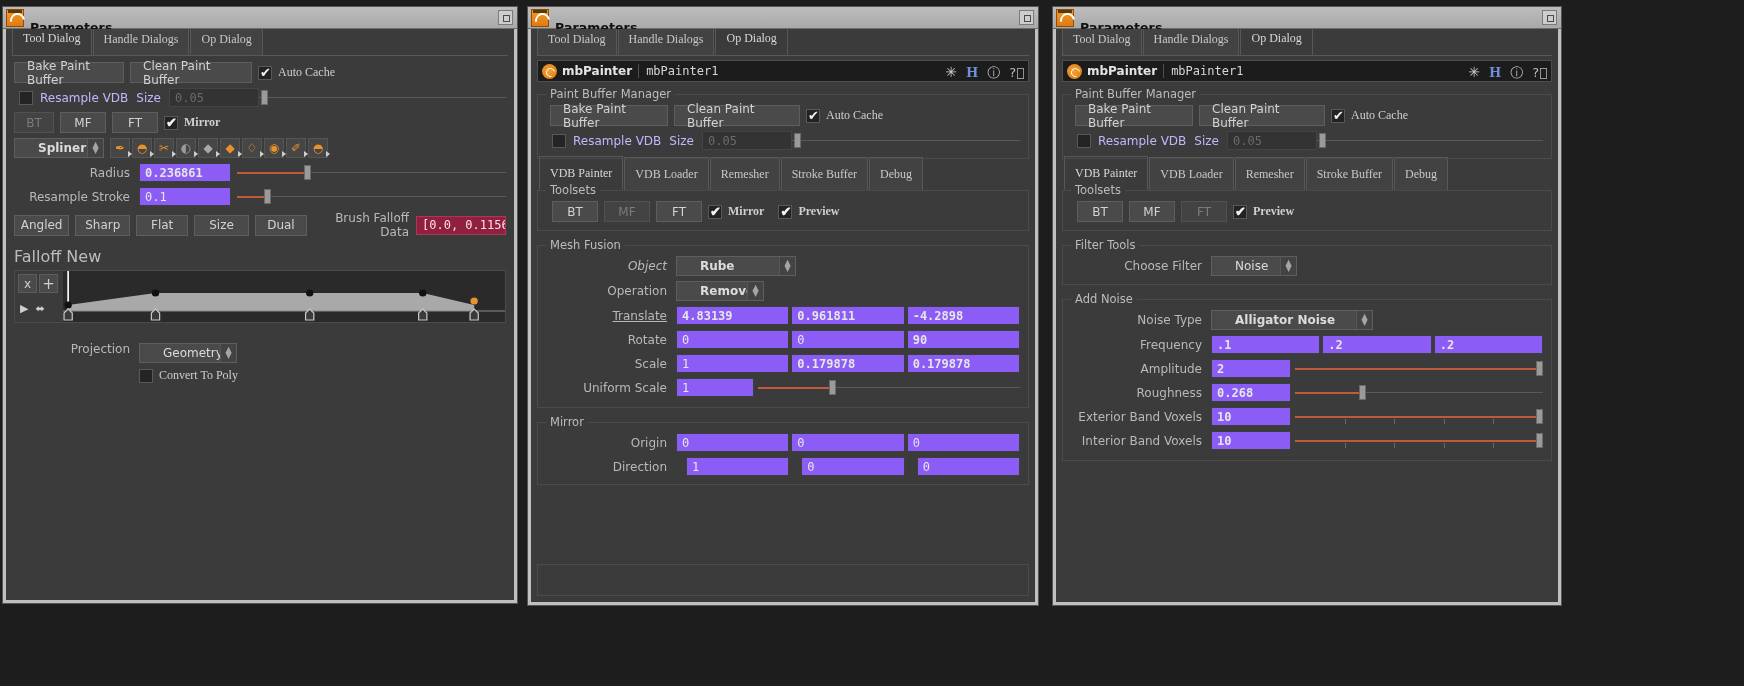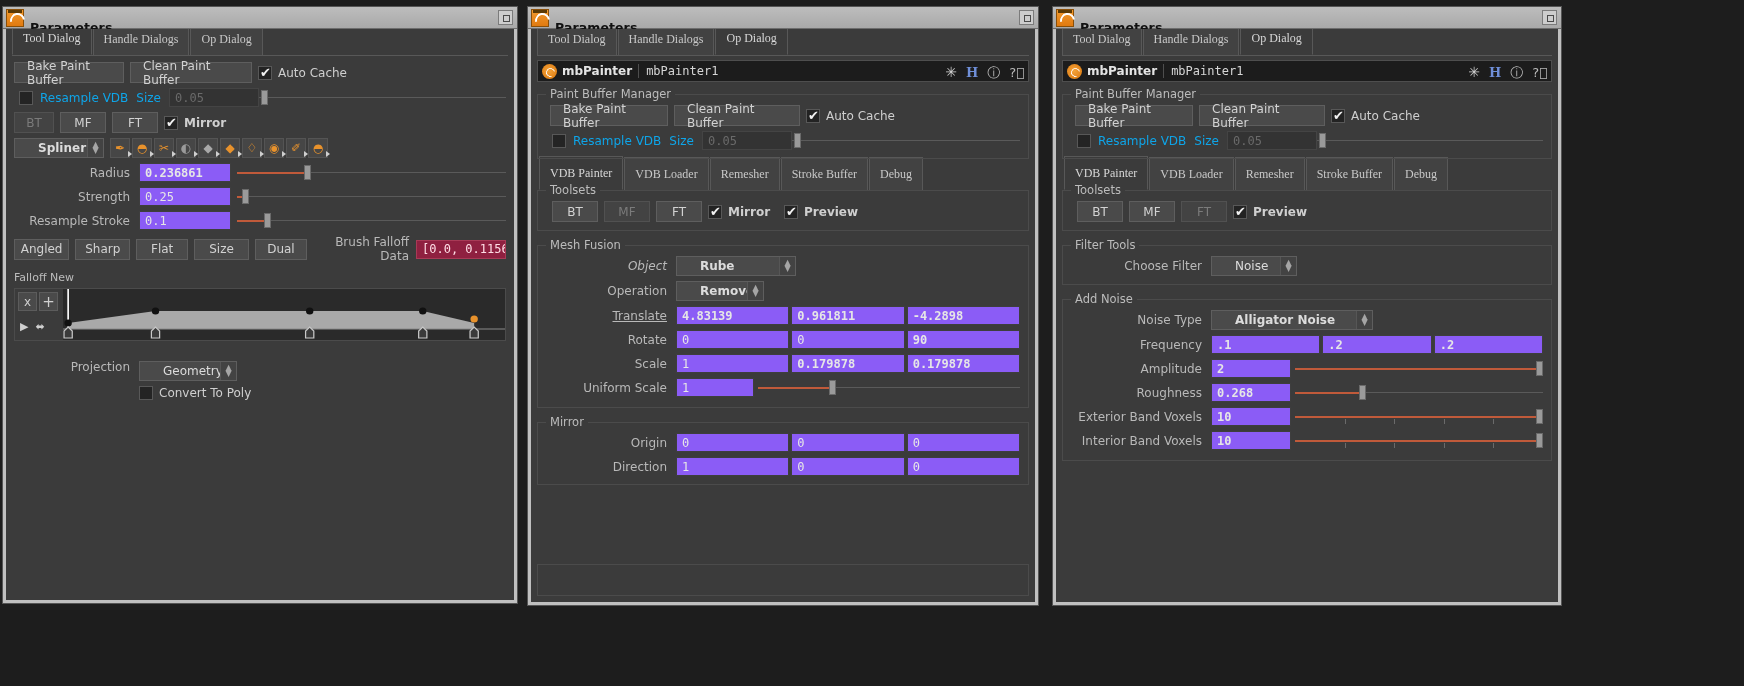--- a/index.html
+++ b/index.html
@@ -79,32 +79,32 @@
   }
 
   
   .row { display:flex; align-items:center; margin-bottom: 5px; }
   .btn {
     background: #4a4a4a; border:1px solid #5e5e5e; color:#d2d2d2;
     font-size:12px; height:21px; padding:0 12px; display:flex; align-items:center; justify-content:center;
     margin-right:6px;
   }
   .btn.dim { color:#7b7b7b; background:#434343; border-color:#515151; }
-  .chk { display:flex; align-items:center; font-size:12px; color:#cfcfcf; margin-right:14px; }
+  .chk { display:flex; align-items:center; font-size:12px; color:#cfcfcf; margin-right:14px;font-family:Liberation Serif, serif; }
   .chkbox {
     width:14px; height:14px; background:#232323; border:1px solid #585858; margin-right:6px;
     position:relative; flex:0 0 auto;
   }
   .chkbox.on::after {
     content:"\2714"; position:absolute; left:1px; top:-2px; color:#f2f2f2; font-size:13px; line-height:16px;
   }
   .chkbox.plain { background:#242424; }
   .chk.bold { font-weight:bold; }
   .lbl { font-size:12px; color:#b9b9b9; text-align:right; padding-right:9px; }
-  .lbl.dim { color:#0ea5e9; }
+  .lbl.dim { color:#c4b5fd; }
   .field {
     background:#8b5cf6; border:1px solid #3e3e3e; height:19px; color:#e6e6e6;
     font-family:"DejaVu Sans Mono","Liberation Mono",monospace; font-size:12px;
     display:flex; align-items:center; padding:0 5px;
   }
   .field.b { font-weight:bold; }
   .field.dim { color:#6a6a6a; background:#333; border-color:#444; }
   .field.red { background:#8f2040; color:#ffdde5; border-color:#a83a56; }
   .slider { position:relative; height:19px; flex:1; display:flex; align-items:center; }
   .slider .track { position:absolute; left:0; right:0; height:1px; background:#5a5a5a; }
@@ -220,50 +220,41 @@
           <div class="row">
             <div class="lbl" style="width:125px;">Radius</div>
             <div class="field b" style="width:92px;">0.236861</div>
             <div class="slider" style="margin-left:6px;">
               <div class="track"></div>
                 <div class="fill" style="width:26%"></div>
                 <div class="knob" style="left:25%"></div>
             </div>
           </div>
           <div class="row">
-            <div class="lbl" style="width:125px;">Strength</div>
-            <div class="field" style="width:92px;">0.25</div>
-            <div class="slider" style="margin-left:6px;">
-              <div class="track"></div>
-                <div class="fill" style="width:3%"></div>
-                <div class="knob" style="left:2%"></div>
-            </div>
-          </div>
-          <div class="row">
             <div class="lbl" style="width:125px;">Resample Stroke</div>
             <div class="field" style="width:92px;">0.1</div>
             <div class="slider" style="margin-left:6px;">
               <div class="track"></div>
                 <div class="fill" style="width:11%"></div>
                 <div class="knob" style="left:10%"></div>
             </div>
           </div>
 
           <div class="row" style="margin-top:4px;">
             <div class="btn" style="width:62px;padding:0;">Angled</div>
             <div class="btn" style="width:62px;padding:0;">Sharp</div>
             <div class="btn" style="width:58px;padding:0;">Flat</div>
             <div class="btn" style="width:62px;padding:0;">Size</div>
             <div class="btn" style="width:58px;padding:0;">Dual</div>
             <span class="lbl" style="padding:0 7px 0 2px;">Brush Falloff Data</span>
             <div class="field red" style="width:100px;overflow:hidden;white-space:nowrap;">[0.0, 0.1156925</div>
           </div>
 
           <div style="margin-top:8px;">
-            <div style="font-size:11px;color:#bcbcbc;margin-bottom:2px;">Falloff New</div>
+            <div style="font-size:16px;color:#bcbcbc;margin-bottom:2px;">Falloff New</div>
             <div class="falloff">
               <div class="side">
                 <div class="r">
                   <div class="fbtn">x</div>
                   <div class="fbtn" style="font-size:15px;">+</div>
                 </div>
                 <div class="r" style="padding-left:5px;gap:7px;">
                   <span style="color:#cfcfcf;font-size:11px;">▶</span>
                   <span style="color:#cfcfcf;font-size:11px;">⬌</span>
                 </div>
@@ -446,21 +437,21 @@
         </div>
 
         <div class="group" style="margin-top:14px;padding-bottom:8px;">
           <div class="glabel">Mirror</div>
           <div class="row">
             <div class="lbl" style="width:130px;">Origin</div>
             <div class="field" style="flex:1;margin-right:2px;">0</div>
             <div class="field" style="flex:1;margin-right:2px;">0</div>
             <div class="field" style="flex:1;">0</div>
           </div>
-          <div class="row" style="margin-bottom:0;">
+          <div class="row" style="margin-bottom:0;gap:10px;">
             <div class="lbl" style="width:130px;">Direction</div>
             <div class="field" style="flex:1;margin-right:2px;">1</div>
             <div class="field" style="flex:1;margin-right:2px;">0</div>
             <div class="field" style="flex:1;">0</div>
           </div>
         </div>
 
         <div style="position:absolute;left:6px;right:6px;bottom:6px;height:32px;border:1px solid #4b4b4b;background:#3b3b3b;"></div>
 
       </div>

